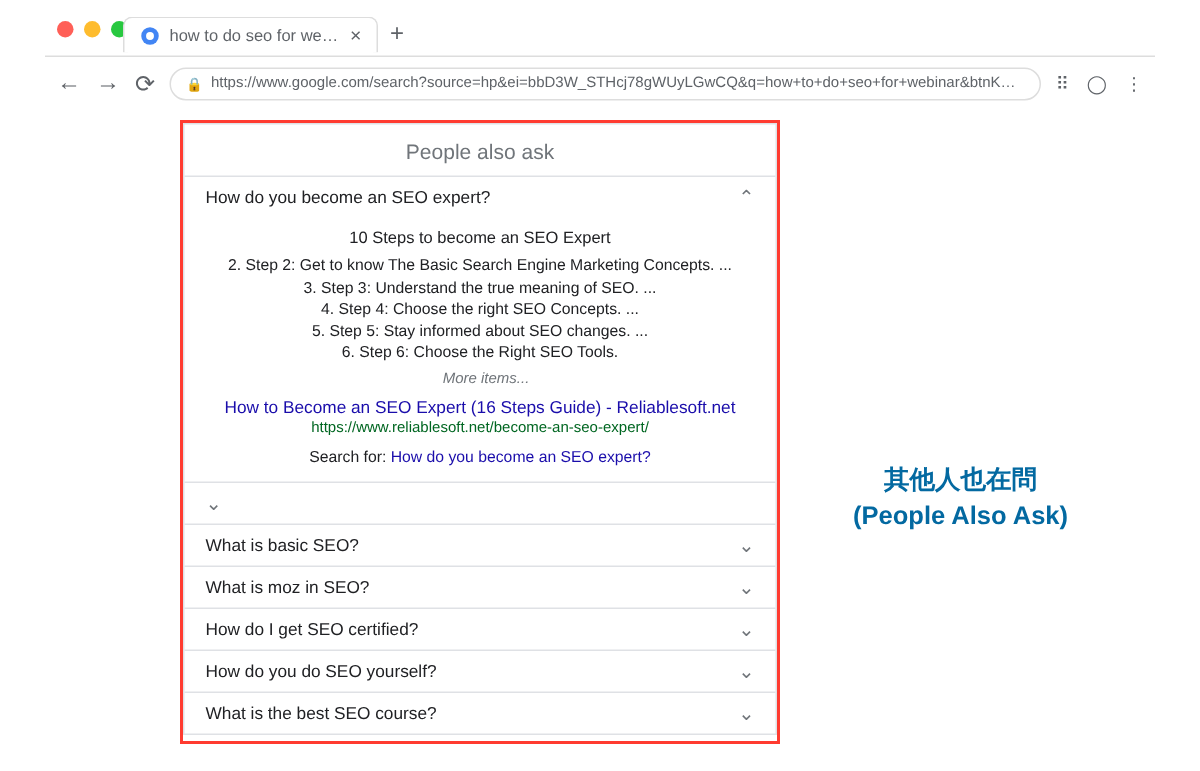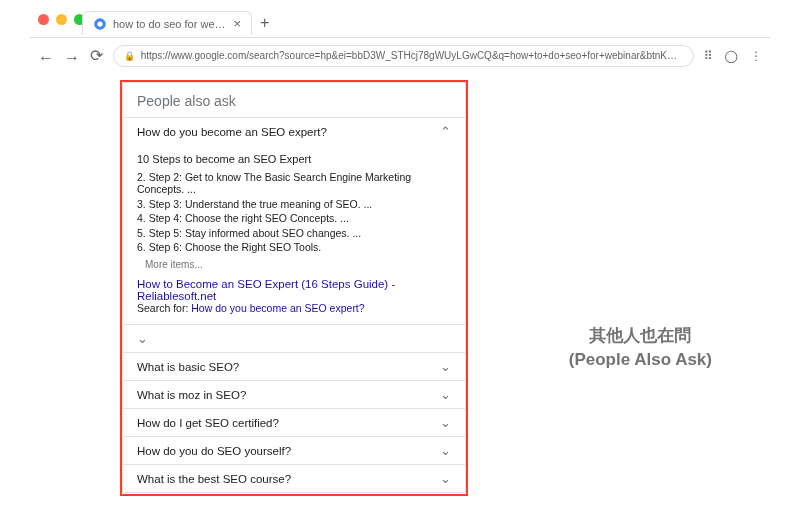--- a/index.html
+++ b/index.html
@@ -22,36 +22,36 @@
 .toolbar { position: absolute; top: 37px; left: 30px; right: 30px; height: 30px; display: flex; align-items: center; gap: 10px; border-top: 1px solid #ddd; padding-top: 6px; }
 .nav-arrows { display: flex; gap: 10px; margin-left: 8px; color: #5f6368; }
 .reload { color: #5f6368; }
 .url-bar { flex: 1; height: 22px; border: 1px solid #ddd; border-radius: 11px; padding: 0 10px; display: flex; align-items: center; font-size: 10px; color: #5f6368; overflow: hidden; }
 .url-lock { margin-right: 5px; font-size: 9px; }
 .url-text { white-space: nowrap; overflow: hidden; text-overflow: ellipsis; }
 .toolbar-icons { display: flex; gap: 12px; color: #5f6368; font-size: 12px; margin-right: 8px; }
 
 
 .content { position: absolute; top: 72px; left: 30px; right: 30px; bottom: 18px; background: #fff; display: flex; }
-.paa-wrap { margin-left: 90px; margin-top: 8px; width: 348px; border: 2px solid #ff3b30; }
+.paa-wrap { margin-left: 90px; margin-top: 8px; width: 400px; border: 2px solid #ff3b30; text-align: center; }
 .paa-box { border: 1px solid #dfe1e5; }
 .paa-header { font-size: 14px; color: #70757a; padding: 10px 14px 8px; }
 .paa-item { border-top: 1px solid #dfe1e5; padding: 6px 14px; font-size: 11.5px; color: #202124; display: flex; justify-content: space-between; align-items: center; }
 .chev { color: #70757a; font-size: 13px; }
 .expanded { padding: 8px 14px 10px; font-size: 11px; color: #202124; }
 .exp-title { font-weight: normal; margin-bottom: 6px; }
 .exp-list { list-style: none; }
 .exp-list li { margin-bottom: 2.5px; font-size: 10.5px; }
-.more-items { color: #70757a; font-size: 10px; margin: 6px 0 8px 8px; }
+.more-items { color: #70757a; font-size: 10px; margin: 6px 0 8px 8px; font-style: italic; }
 .result-title { color: #1a0dab; font-size: 11.5px; margin-top: 4px; }
 .result-url { color: #006621; font-size: 10px; margin: 2px 0 8px; }
 .search-for { font-size: 10.5px; color: #202124; }
 .search-for a { color: #1a0dab; text-decoration: none; }
 
-.annotation { position: absolute; right: 58px; top: 252px; color: #737373; font-weight: bold; font-size: 17px; text-align: center; line-height: 1.4; }
+.annotation { position: absolute; right: 58px; top: 236px; color: #0369a1; font-weight: bold; font-size: 17px; text-align: center; line-height: 1.4; }
 </style>
 </head>
 <body>
 
 <div class="window-controls">
   <div class="window-dot dot-red"></div>
   <div class="window-dot dot-yellow"></div>
   <div class="window-dot dot-green"></div>
 </div>
 
@@ -98,20 +98,21 @@
         <div class="exp-title">10 Steps to become an SEO Expert</div>
         <ol class="exp-list">
           <li>2. <span>Step 2: Get to know The Basic Search Engine Marketing Concepts. ...</span></li>
           <li>3. <span>Step 3: Understand the true meaning of SEO. ...</span></li>
           <li>4. <span>Step 4: Choose the right SEO Concepts. ...</span></li>
           <li>5. <span>Step 5: Stay informed about SEO changes. ...</span></li>
           <li>6. <span>Step 6: Choose the Right SEO Tools.</span></li>
         </ol>
         <div class="more-items">More items...</div>
         <div class="result-title">How to Become an SEO Expert (16 Steps Guide) - Reliablesoft.net</div>
+        <div class="result-url">https://www.reliablesoft.net/become-an-seo-expert/</div>
         <div class="search-for">
           <span>Search for: </span><a>How do you become an SEO expert?</a>
         </div>
       </div>
 
       <div class="paa-item">
           <span class="chev">⌄</span>
         </div>
       <div class="paa-item">
           <span>What is basic SEO?</span>

